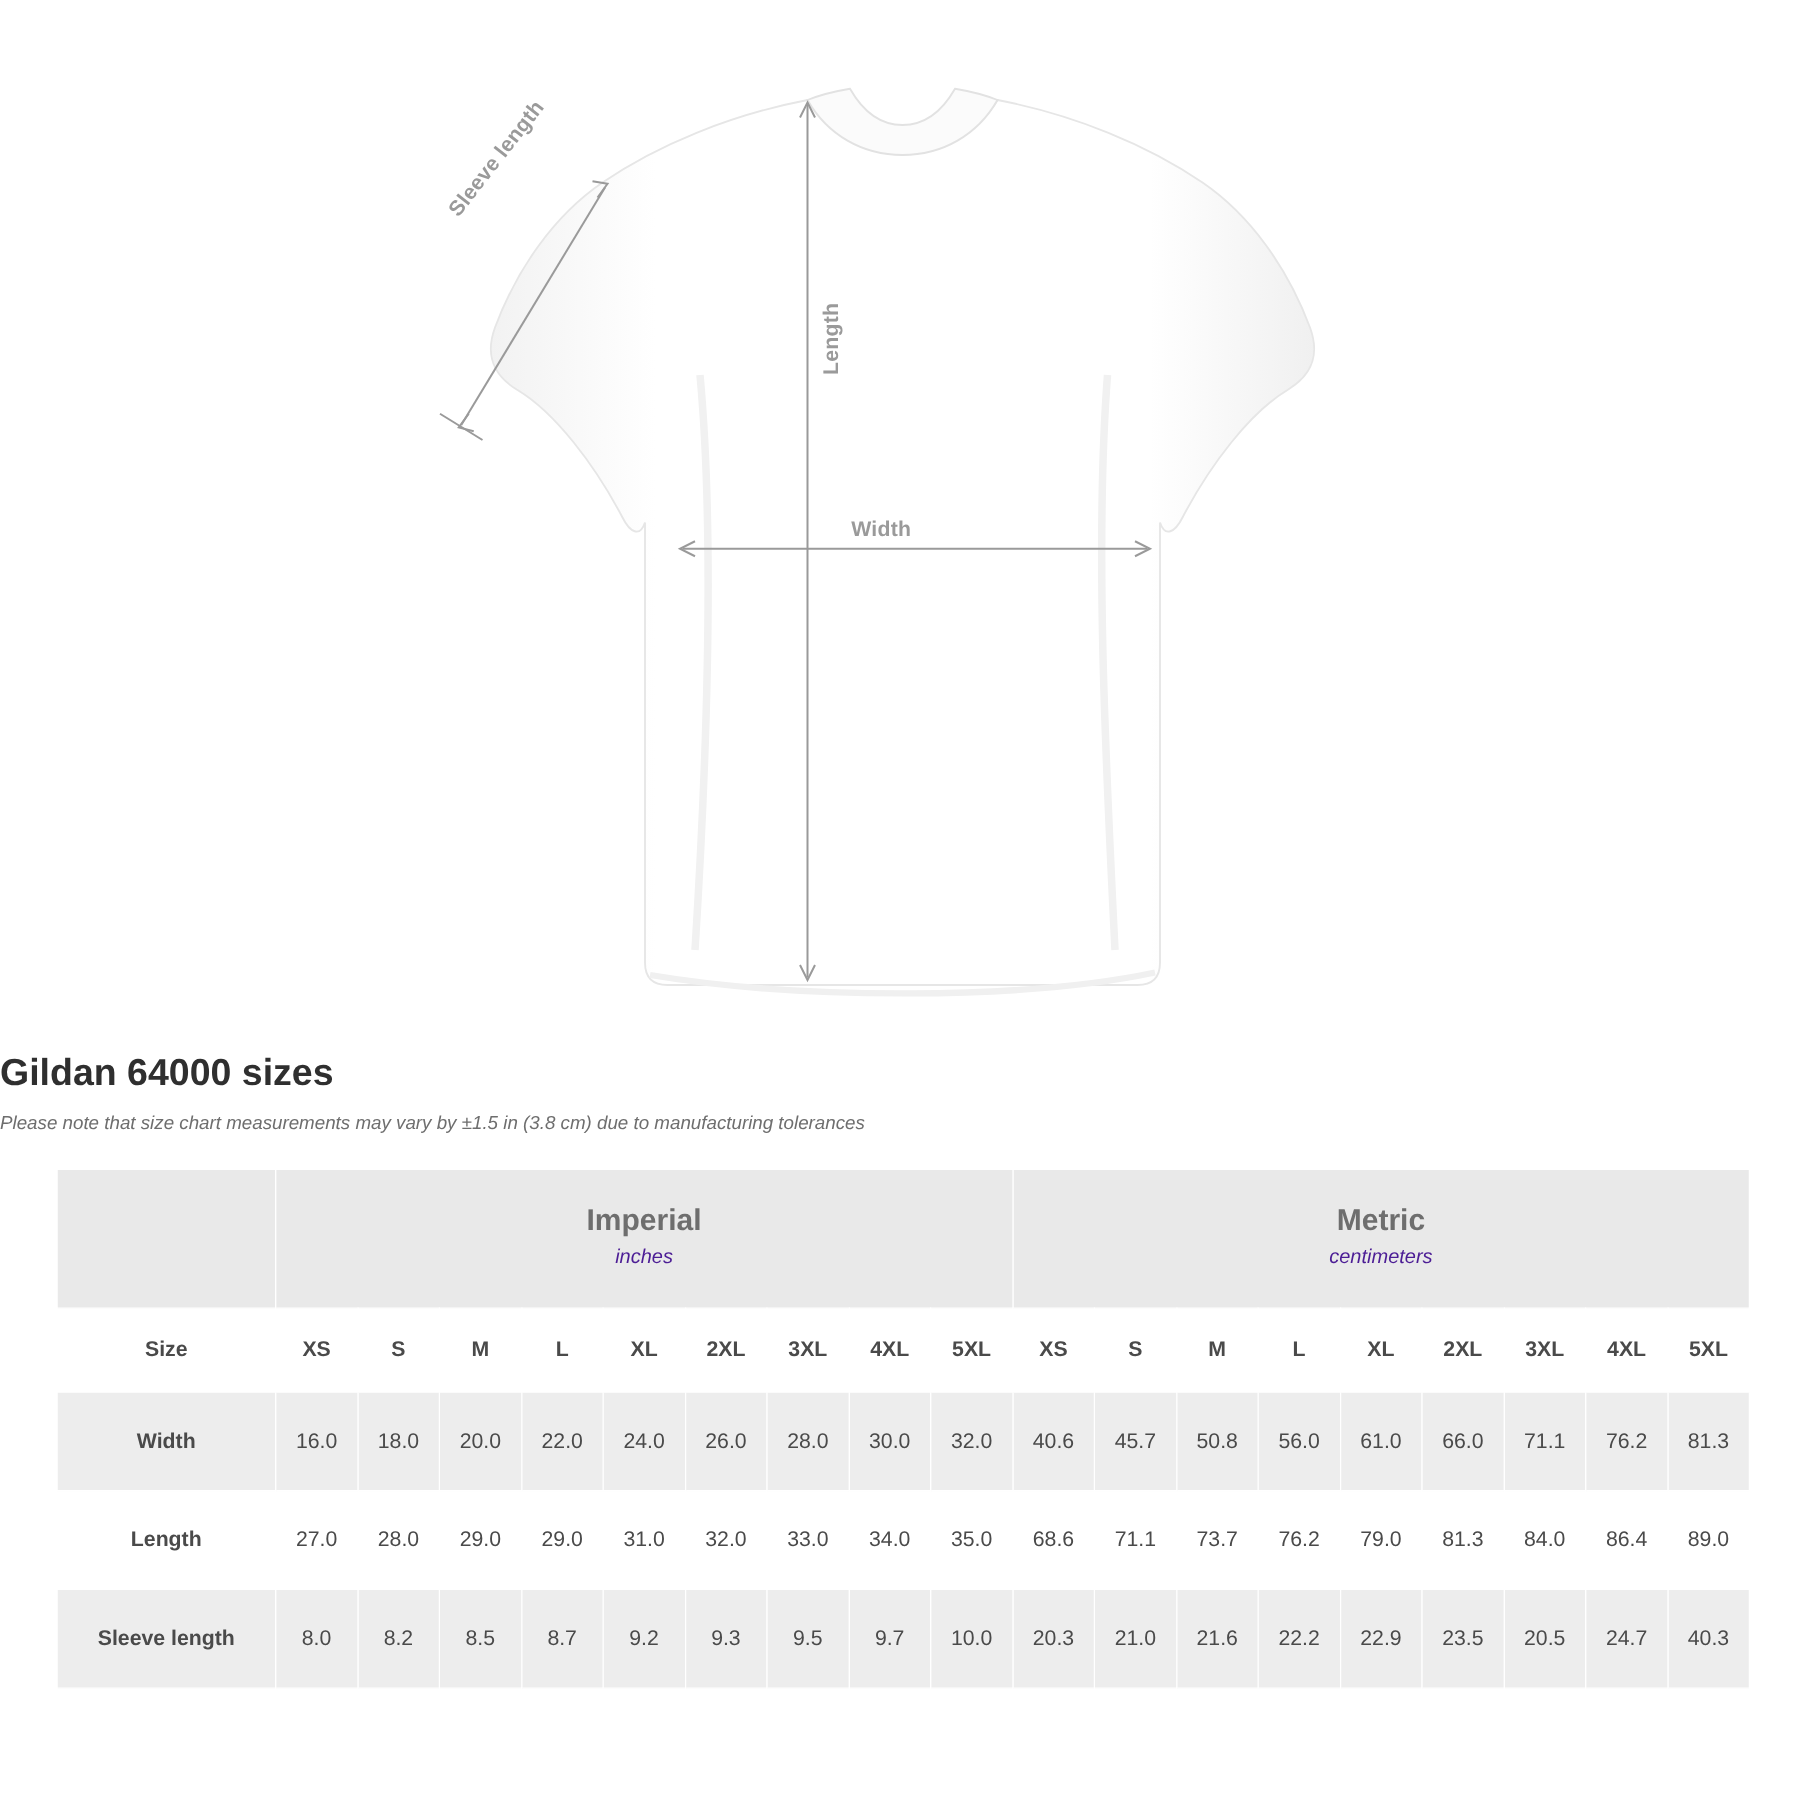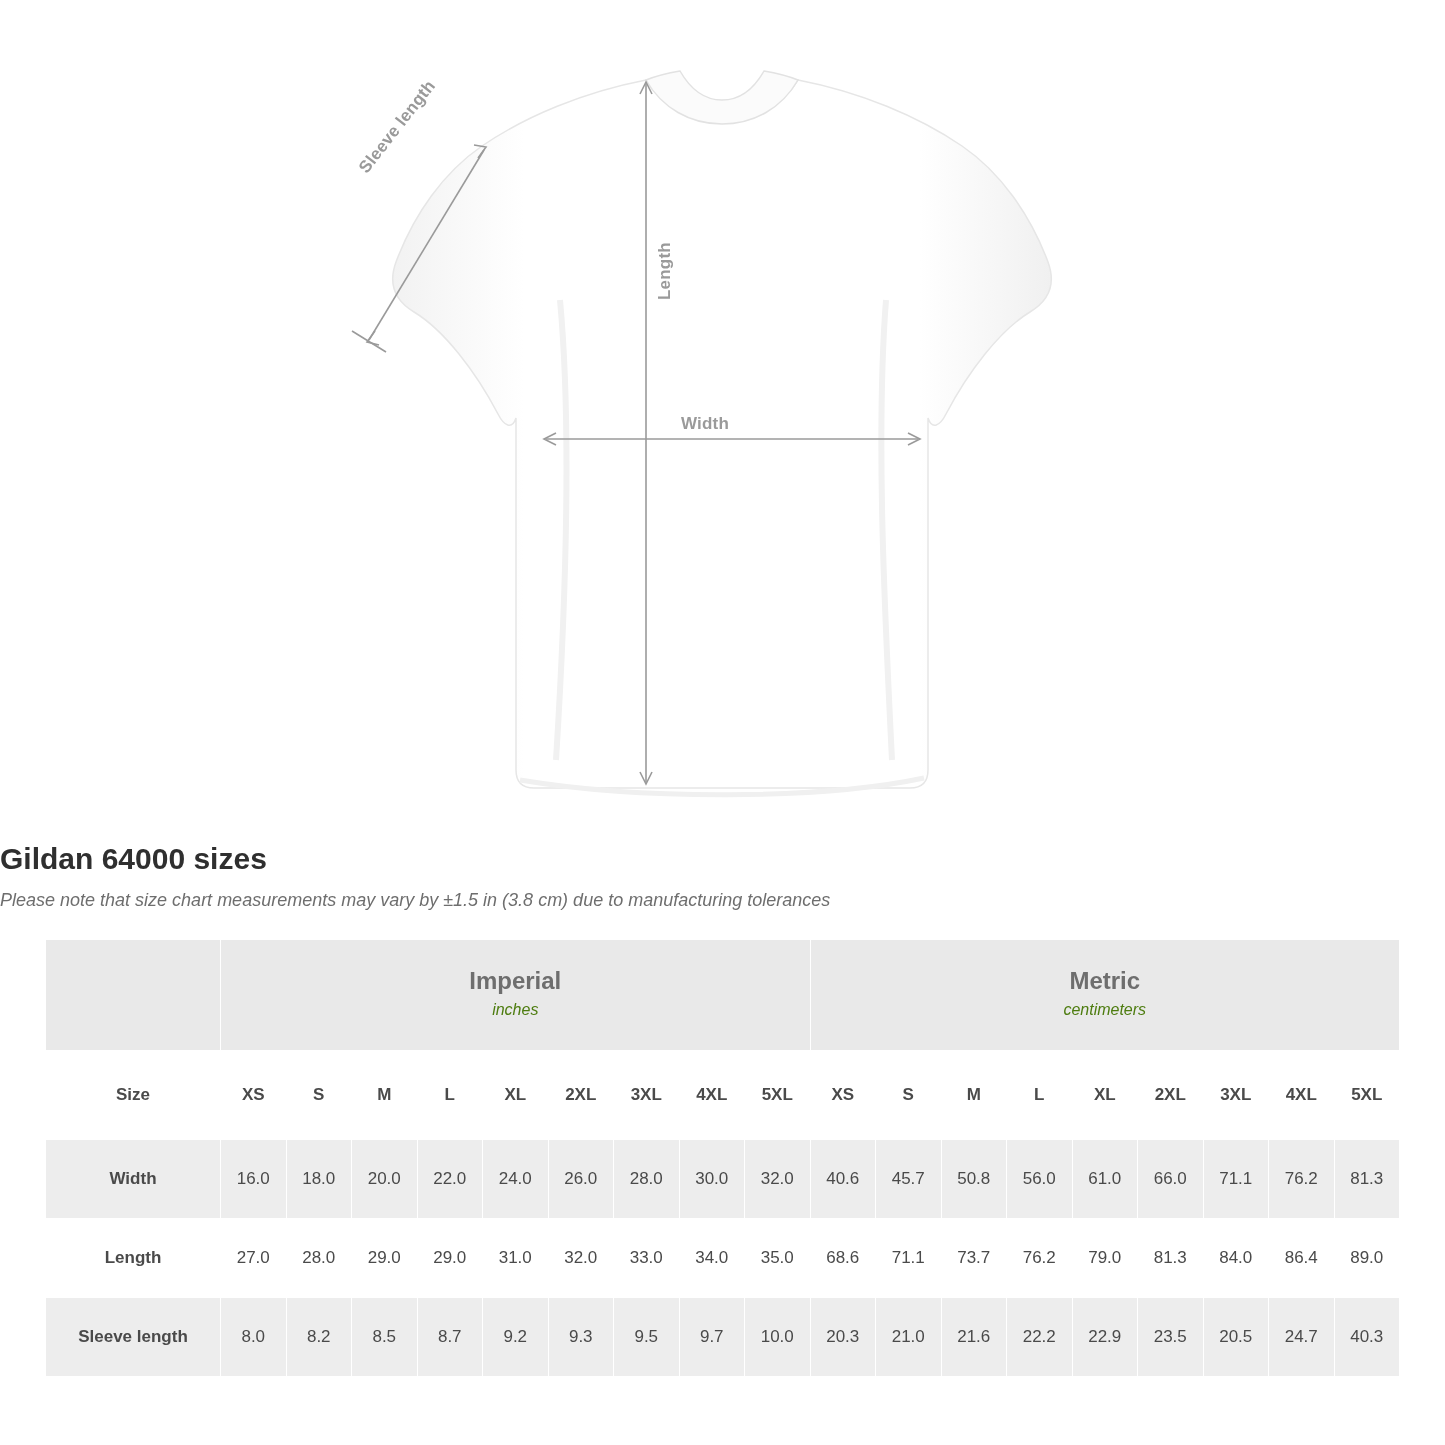--- a/index.html
+++ b/index.html
@@ -58,21 +58,21 @@
     text-align: left;
     margin-top: 12px;
   }
   .chart-title {
     font-size: 30px;
     font-weight: bold;
     color: #2f2f2f;
     margin: 0 0 14px 0;
   }
   .chart-note {
-    font-size: 18px;
+    font-size: 15px;
     font-style: italic;
     color: #6e6e6e;
     margin: 0;
   }
 
   
   .table-wrap {
     margin: 28px 45px 0 45px;
     width: 1355px;
   }
@@ -95,25 +95,25 @@
   }
   .unit-head .unit-name {
     font-size: 24px;
     font-weight: bold;
     color: #6e6e6e;
     line-height: 1.25;
   }
   .unit-head .unit-sub {
     font-size: 16px;
     font-style: italic;
-    color: #4d7c0f;
+    color: #4c1d95;
     line-height: 1.7;
   }
   .row-head {
-    height: 89px;
+    height: 67px;
   }
   .row-head td {
     background: #ffffff;
     font-weight: bold;
     font-size: 17px;
     color: #3d3d3d;
   }
   .row-body td {
     height: 78px;
   }

